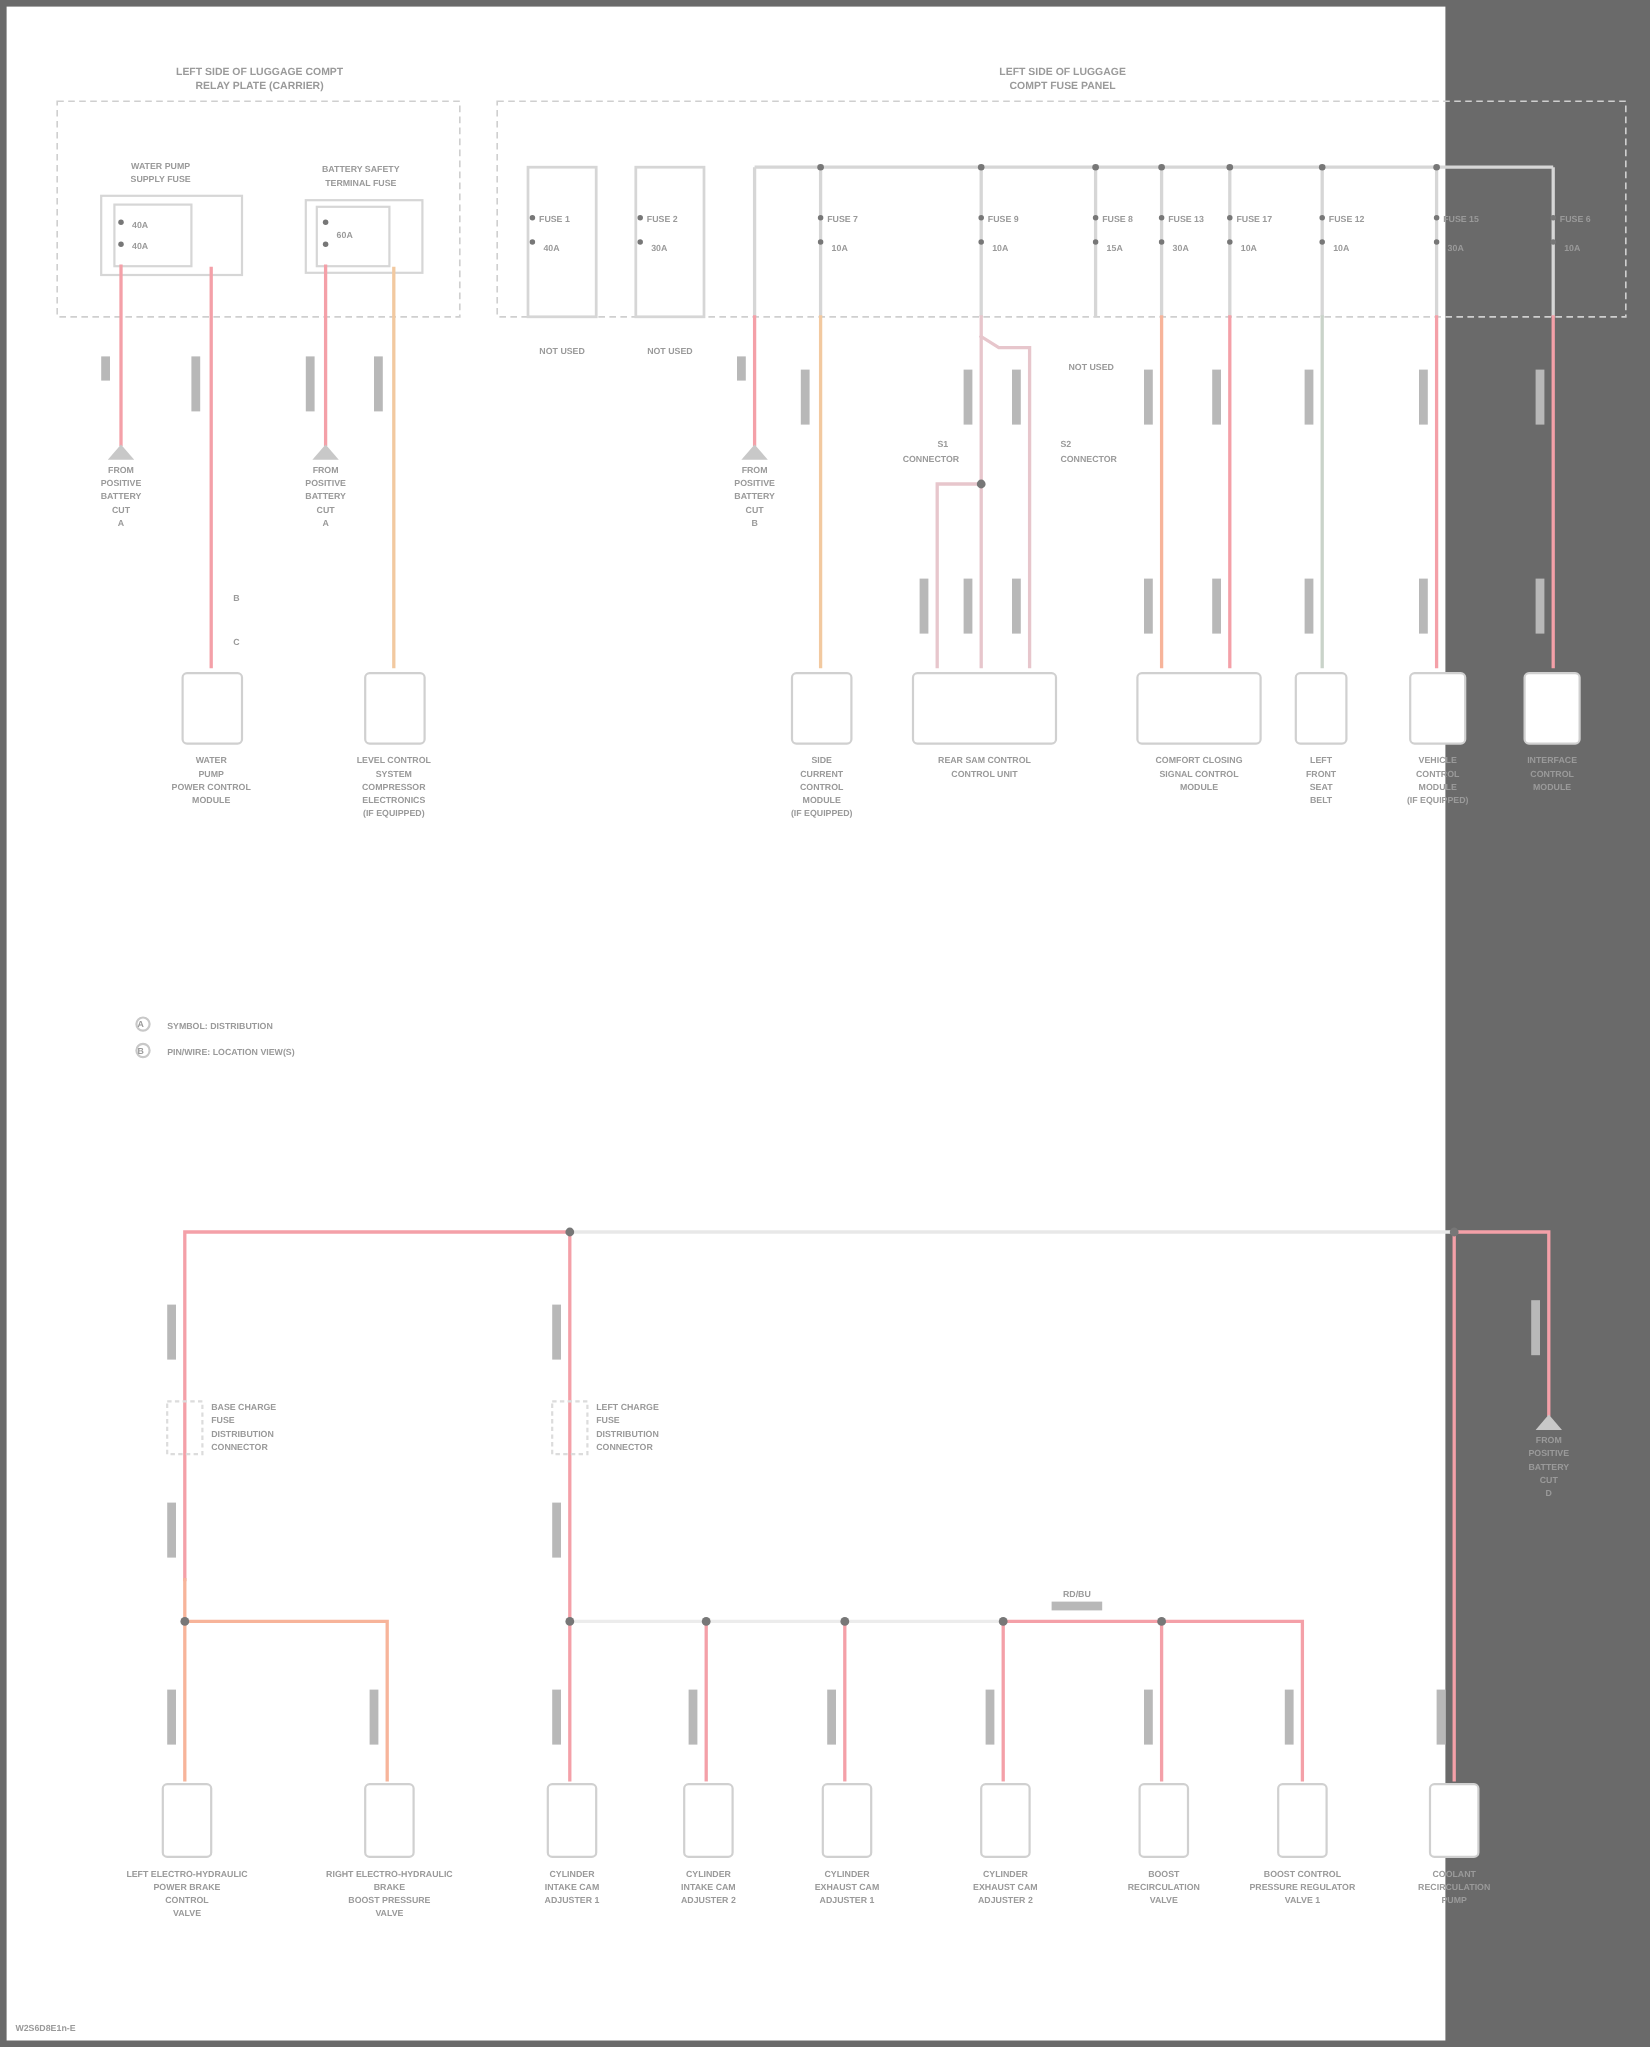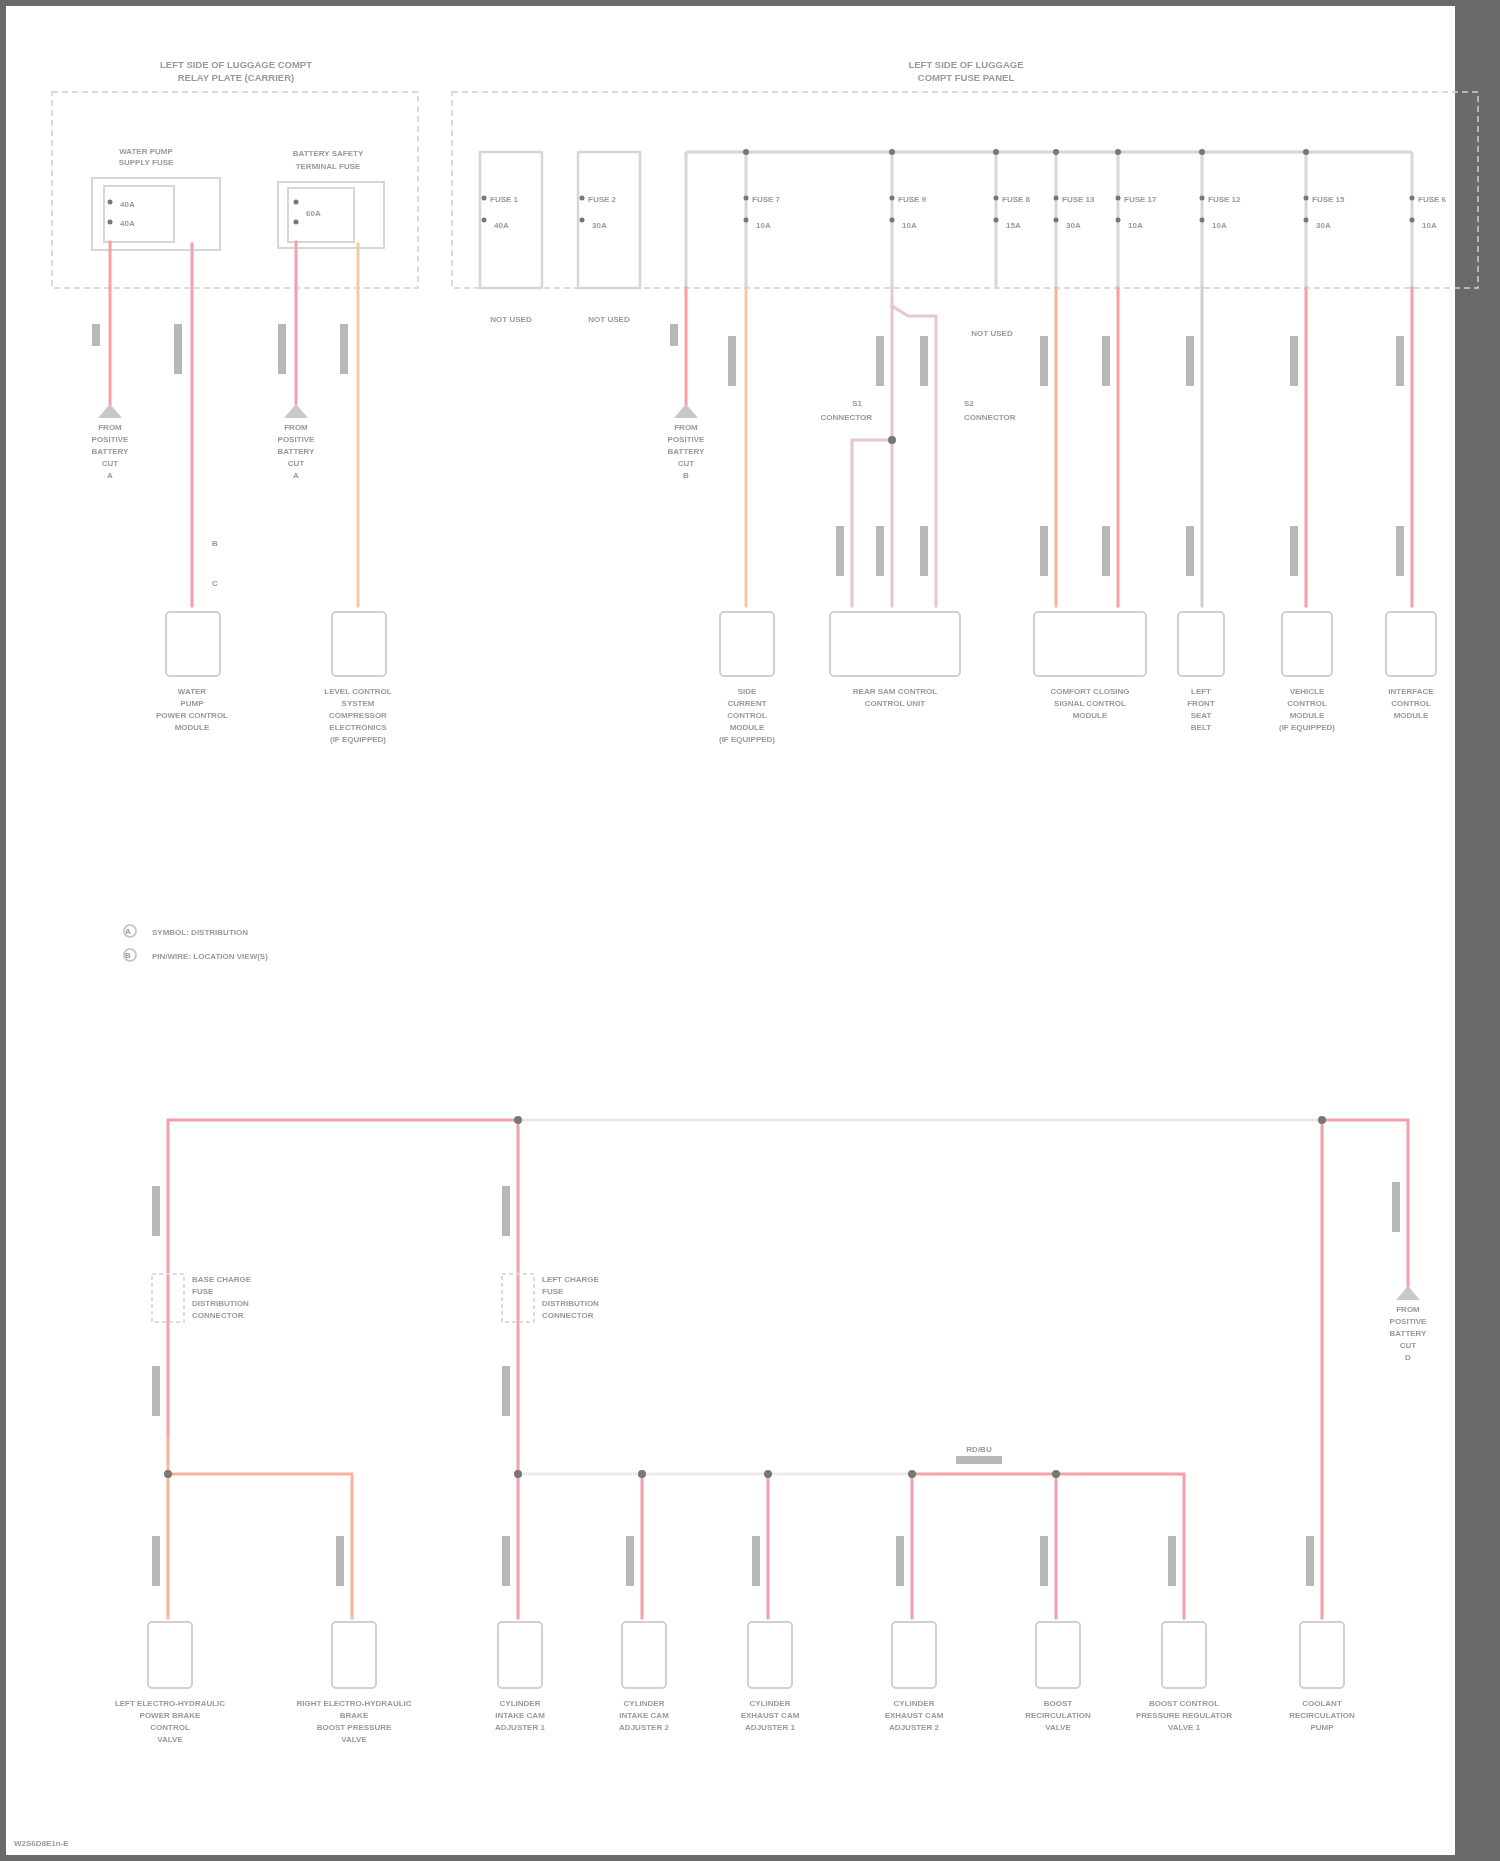--- a/index.html
+++ b/index.html
@@ -1,17 +1,17 @@
 <!DOCTYPE html>
 <html><head>
 <meta charset="utf-8">
 <style>
   html,body{margin:0;padding:0;background:#6a6a6a;}
   #frame{position:relative;width:1500px;height:1861px;overflow:hidden;background:#6a6a6a;}
-  #paper{position:absolute;left:6px;top:6px;width:1449px;height:1849px;background:#ffffff;}
+  #paper{position:absolute;left:6px;top:6px;width:1308px;height:1849px;background:#ffffff;}
   svg{position:absolute;left:0;top:0;}
   .t{font-family:"Liberation Sans",sans-serif;fill:#9a9a9a;font-weight:bold;}
   .tl{font-size:9.5px;}
   .ts{font-size:8px;}
   .wire{fill:none;stroke-width:3;stroke-linecap:square;}
   .dash{fill:none;stroke:#cfcfcf;stroke-width:1.5;stroke-dasharray:6 4;}
   .bus{fill:none;stroke:#d6d6d6;stroke-width:3;}
   .comp{fill:#fff;stroke:#d0d0d0;stroke-width:2;}
   .node{fill:#777;}
   .tag{fill:#b8b8b8;}

